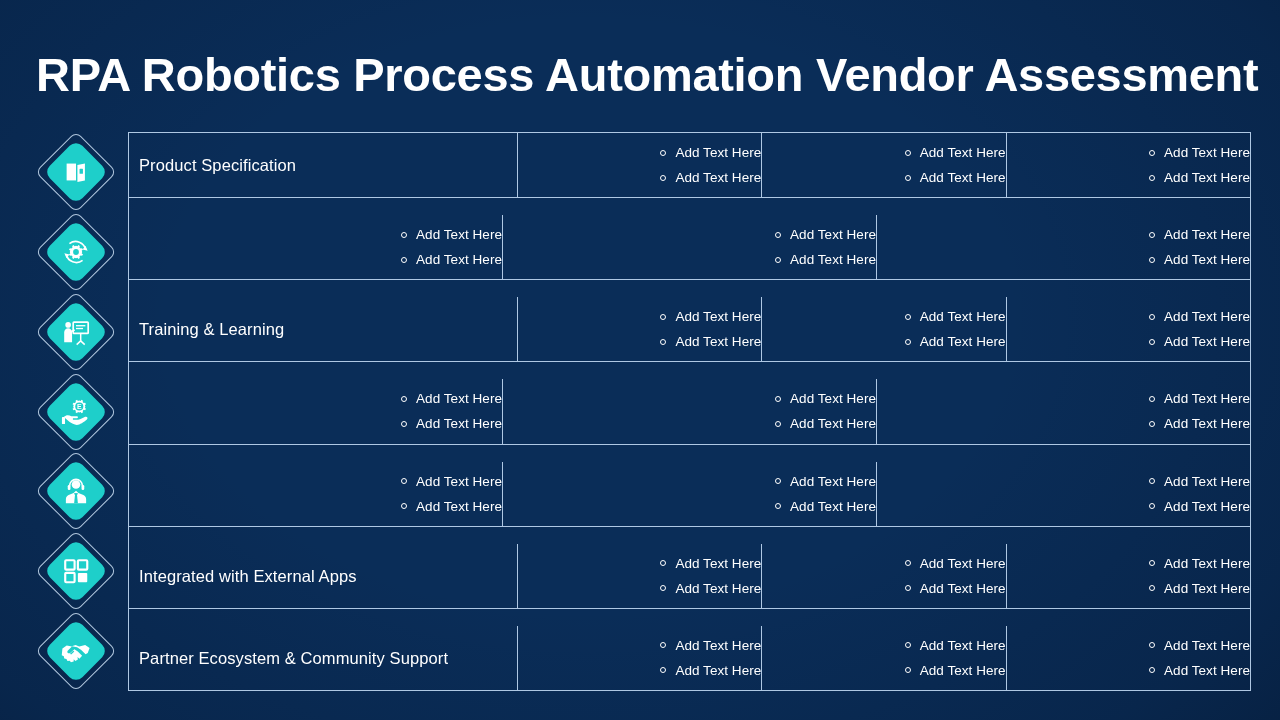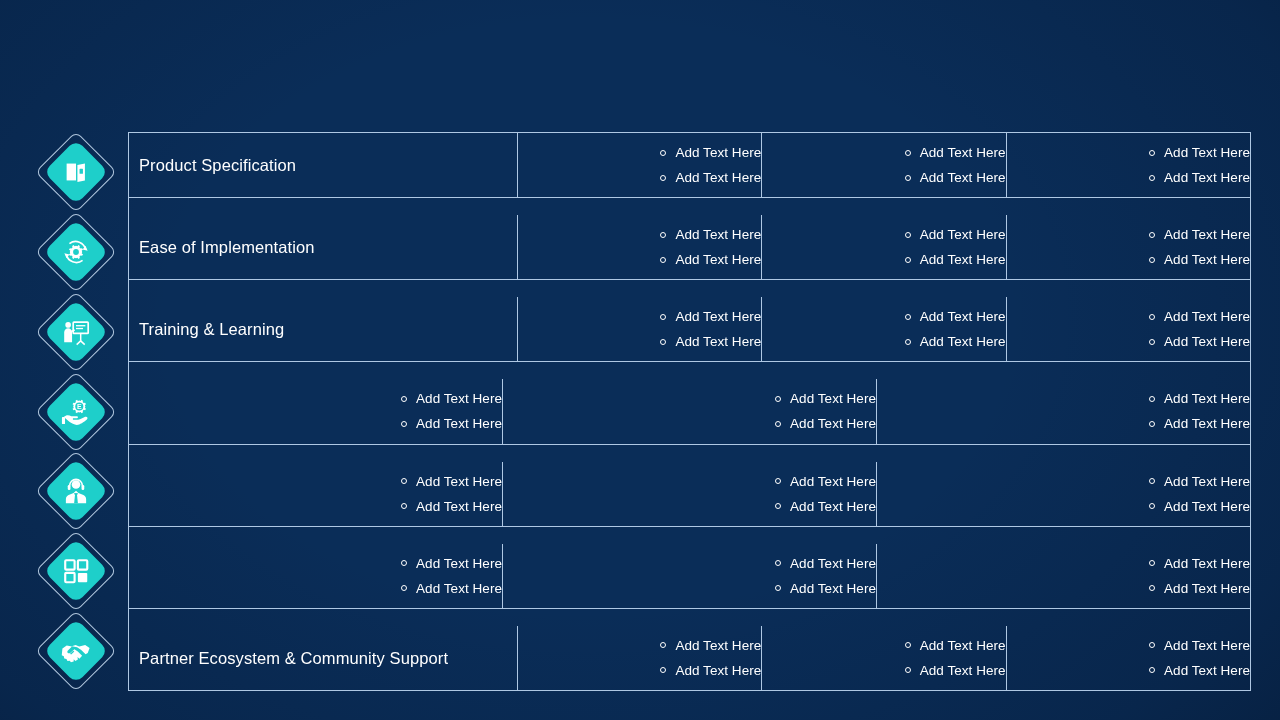--- a/index.html
+++ b/index.html
@@ -163,20 +163,21 @@
     flex: 0 0 auto;
   }
 </style>
 </head>
 <body>
 
 <div id="slide">
 
   <div id="vignette"></div>
 
+  <div id="title">RPA Robotics Process Automation Vendor Assessment</div>
 
   <div id="icon-rail">
       <div class="icon-cell" style="top: -0.0714285px;">
         <div class="diamond-outline"></div>
         <div class="diamond-fill"></div>
         <div class="diamond-glyph">
           <svg viewBox="0 0 32 32" width="30" height="30">
             <path fill="#ffffff" d="M6 7h10v18H6z"></path>
             <path fill="#ffffff" d="M17.5 8.6l8 -1.6v18l-8 1.6z"></path>
             <rect x="19.8" y="12.6" width="3.6" height="5.2" rx="0.6" fill="#1ecfca"></rect>
@@ -296,23 +297,20 @@
             <span class="bullet-mark"></span>
             <span>Add Text Here</span>
           </div>
           <div class="bullet-line">
             <span class="bullet-mark"></span>
             <span>Add Text Here</span>
           </div>
         </div>
       </div>
       <div class="row">
-        <div class="cat-cell">
-          <div class="cat-label">Ease of Implementation</div>
-        </div>
         <div class="vendor-cell">
           <div class="bullet-line">
             <span class="bullet-mark"></span>
             <span>Add Text Here</span>
           </div>
           <div class="bullet-line">
             <span class="bullet-mark"></span>
             <span>Add Text Here</span>
           </div>
         </div>
@@ -430,20 +428,23 @@
             <span class="bullet-mark"></span>
             <span>Add Text Here</span>
           </div>
           <div class="bullet-line">
             <span class="bullet-mark"></span>
             <span>Add Text Here</span>
           </div>
         </div>
       </div>
       <div class="row">
+        <div class="cat-cell">
+          <div class="cat-label">Integrated with External Apps</div>
+        </div>
         <div class="vendor-cell">
           <div class="bullet-line">
             <span class="bullet-mark"></span>
             <span>Add Text Here</span>
           </div>
           <div class="bullet-line">
             <span class="bullet-mark"></span>
             <span>Add Text Here</span>
           </div>
         </div>

